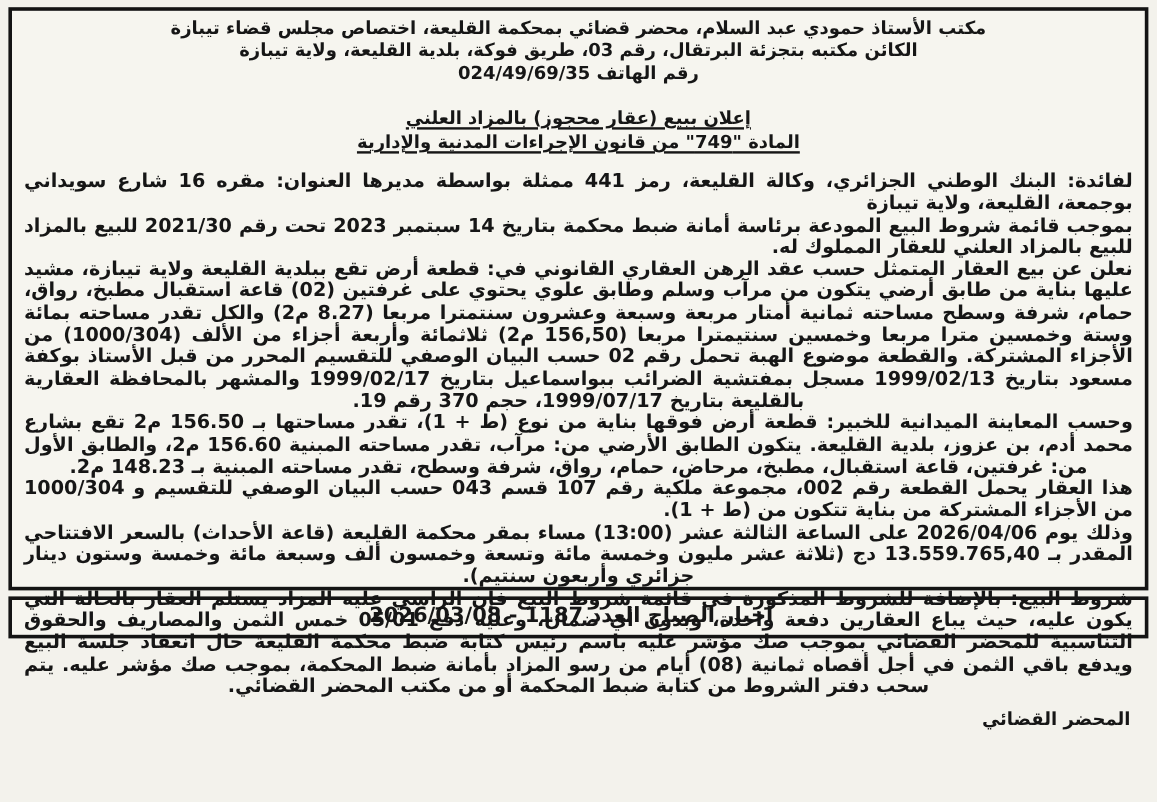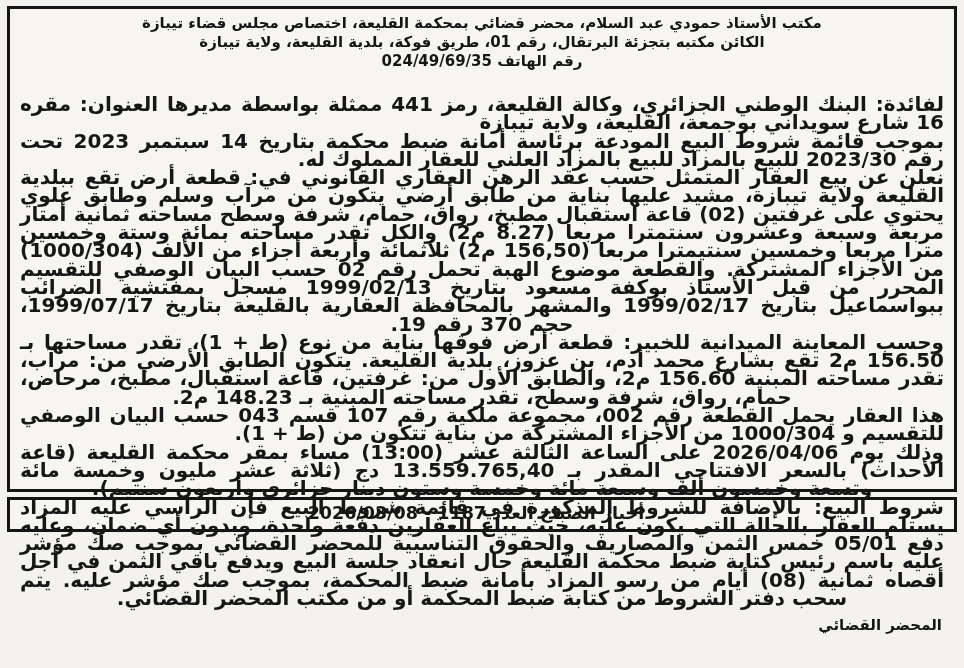--- a/index.html
+++ b/index.html
@@ -25,22 +25,22 @@
   }
   .office-header { text-align: center; font-weight: bold; font-size: 15px; line-height: 19px; }
   .office-header div { white-space: nowrap; }
   .title-block { margin-top: 17px; text-align: center; font-weight: bold; font-size: 15px; line-height: 20px; }
   .title-block div {
     text-decoration: underline;
     text-decoration-thickness: 1.5px;
     text-underline-offset: 3px;
   }
   .body-block {
-    margin-top: 24px;
-    font-size: 20px;
+    margin-top: 14px;
+    font-size: 16px;
     font-weight: bold;
     line-height: 18.3px;
   }
   .body-block p {
     margin: 0;
     text-align: justify;
     text-align-last: right;
   }
   .body-block p.last-center { text-align-last: center; }
   .signature {
@@ -63,28 +63,32 @@
 </style>
 </head>
 <body>
 
 <div class="page">
 
   <div class="doc-frame">
 
     <div class="office-header">
       <div>مكتب الأستاذ حمودي عبد السلام، محضر قضائي بمحكمة القليعة، اختصاص مجلس قضاء تيبازة</div>
-      <div>الكائن مكتبه بتجزئة البرتقال، رقم 01، طريق فوكة، بلدية القليعة، ولاية تيبازة</div>
+      <div>الكائن مكتبه بتجزئة البرتقال، رقم 03، طريق فوكة، بلدية القليعة، ولاية تيبازة</div>
       <div>رقم الهاتف 024/49/69/35</div>
     </div>
 
+    <div class="title-block">
+      <div>إعلان ببيع (عقار محجوز) بالمزاد العلني</div>
+      <div>المادة "749" من قانون الإجراءات المدنية والإدارية</div>
+    </div>
 
     <div class="body-block">
       <p>لفائدة: البنك الوطني الجزائري، وكالة القليعة، رمز 441 ممثلة بواسطة مديرها العنوان: مقره 16 شارع سويداني بوجمعة، القليعة، ولاية تيبازة</p>
-      <p>بموجب قائمة شروط البيع المودعة برئاسة أمانة ضبط محكمة بتاريخ 14 سبتمبر 2023 تحت رقم 2023/30 للبيع بالمزاد للبيع بالمزاد العلني للعقار المملوك له.</p>
+      <p>بموجب قائمة شروط البيع المودعة برئاسة أمانة ضبط محكمة بتاريخ 14 سبتمبر 2023 تحت رقم 2021/30 للبيع بالمزاد للبيع بالمزاد العلني للعقار المملوك له.</p>
       <p class="last-center">نعلن عن بيع العقار المتمثل حسب عقد الرهن العقاري القانوني في: قطعة أرض تقع ببلدية القليعة ولاية تيبازة، مشيد عليها بناية من طابق أرضي يتكون من مرآب وسلم وطابق علوي يحتوي على غرفتين (02) قاعة استقبال مطبخ، رواق، حمام، شرفة وسطح مساحته ثمانية أمتار مربعة وسبعة وعشرون سنتمترا مربعا (8.27 م2) والكل تقدر مساحته بمائة وستة وخمسين مترا مربعا وخمسين سنتيمترا مربعا (156,50 م2) ثلاثمائة وأربعة أجزاء من الألف (1000/304) من الأجزاء المشتركة. والقطعة موضوع الهبة تحمل رقم 02 حسب البيان الوصفي للتقسيم المحرر من قبل الأستاذ بوكفة مسعود بتاريخ 1999/02/13 مسجل بمفتشية الضرائب ببواسماعيل بتاريخ 1999/02/17 والمشهر بالمحافظة العقارية بالقليعة بتاريخ 1999/07/17، حجم 370 رقم 19.</p>
       <p class="last-center">وحسب المعاينة الميدانية للخبير: قطعة أرض فوقها بناية من نوع (ط + 1)، تقدر مساحتها بـ 156.50 م2 تقع بشارع محمد أدم، بن عزوز، بلدية القليعة. يتكون الطابق الأرضي من: مرآب، تقدر مساحته المبنية 156.60 م2، والطابق الأول من: غرفتين، قاعة استقبال، مطبخ، مرحاض، حمام، رواق، شرفة وسطح، تقدر مساحته المبنية بـ 148.23 م2.</p>
       <p>هذا العقار يحمل القطعة رقم 002، مجموعة ملكية رقم 107 قسم 043 حسب البيان الوصفي للتقسيم و 1000/304 من الأجزاء المشتركة من بناية تتكون من (ط + 1).</p>
       <p class="last-center">وذلك يوم 2026/04/06 على الساعة الثالثة عشر (13:00) مساء بمقر محكمة القليعة (قاعة الأحداث) بالسعر الافتتاحي المقدر بـ 13.559.765,40 دج (ثلاثة عشر مليون وخمسة مائة وتسعة وخمسون ألف وسبعة مائة وخمسة وستون دينار جزائري وأربعون سنتيم).</p>
       <p class="last-center">شروط البيع: بالإضافة للشروط المذكورة في قائمة شروط البيع فإن الراسي عليه المزاد يستلم العقار بالحالة التي يكون عليه، حيث يباع العقارين دفعة واحدة، وبدون أي ضمان، وعليه دفع 05/01 خمس الثمن والمصاريف والحقوق التناسبية للمحضر القضائي بموجب صك مؤشر عليه باسم رئيس كتابة ضبط محكمة القليعة حال انعقاد جلسة البيع ويدفع باقي الثمن في أجل أقصاه ثمانية (08) أيام من رسو المزاد بأمانة ضبط المحكمة، بموجب صك مؤشر عليه. يتم سحب دفتر الشروط من كتابة ضبط المحكمة أو من مكتب المحضر القضائي.</p>
     </div>
 
     <div class="signature">المحضر القضائي</div>
 
   </div>

